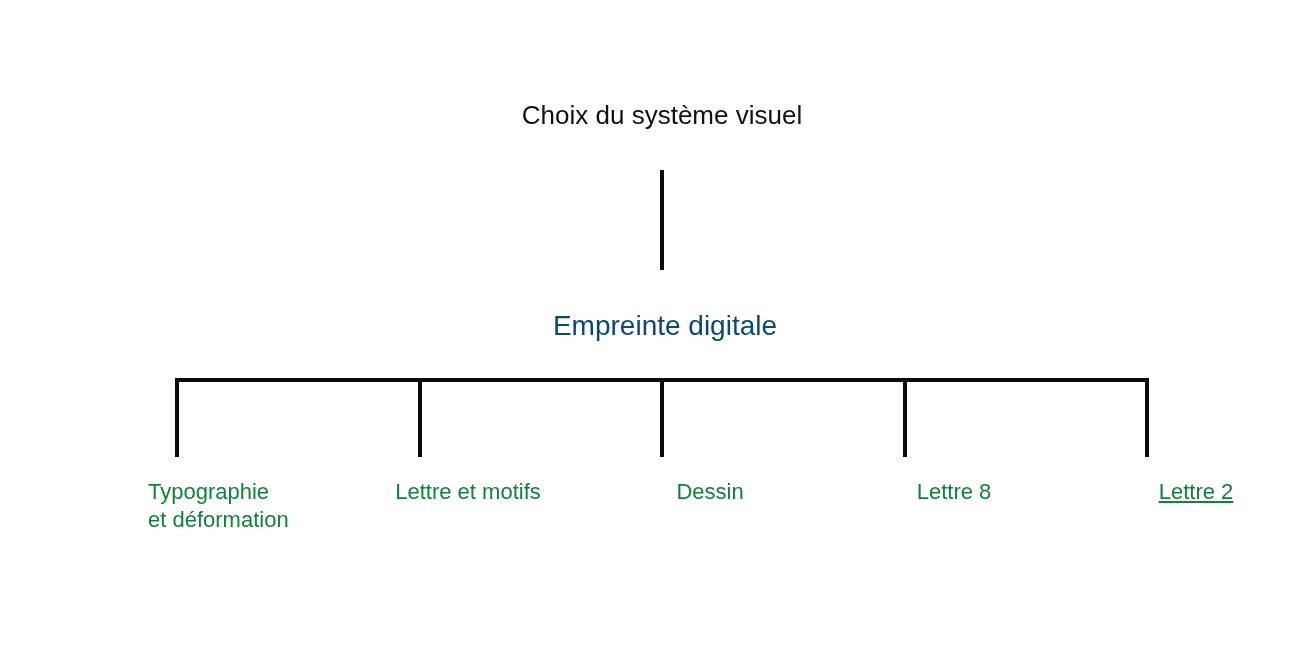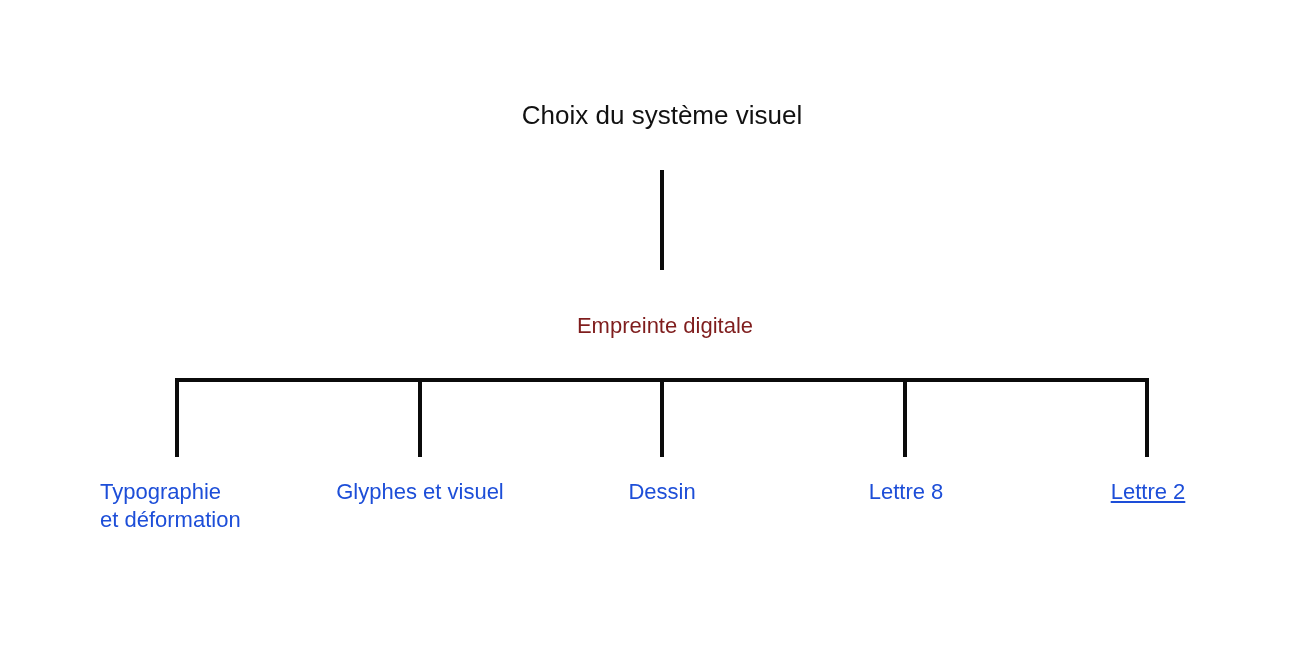--- a/index.html
+++ b/index.html
@@ -34,24 +34,24 @@
     left: 660px;
     top: 170px;
     width: 4px;
     height: 100px;
   }
   .node-root-label {
     position: absolute;
     top: 313px;
     left: 665px;
     transform: translateX(-50%);
-    font-size: 22px;
+    font-size: 28px;
     line-height: 26px;
     white-space: nowrap;
-    color: #7f1d1d;
+    color: #0c4a6e;
   }
   .h-bar {
     left: 175px;
     top: 378px;
     width: 974px;
     height: 4px;
   }
   .v-branch {
     top: 378px;
     width: 4px;
@@ -61,21 +61,22 @@
   .v-branch.b2 { left: 418px; }
   .v-branch.b3 { left: 660px; }
   .v-branch.b4 { left: 903px; }
   .v-branch.b5 { left: 1145px; }
   .leaf-label {
     position: absolute;
     top: 478px;
     font-size: 22px;
     line-height: 28px;
     white-space: pre-line;
-    color: #1d4ed8;
+    color: #15803d;
+    margin-left: 48px;
   }
   .leaf-label.centered {
     transform: translateX(-50%);
     text-align: center;
     white-space: nowrap;
   }
   .leaf-label.l1 { left: 100px; text-align: left; }
   .leaf-label.l2 { left: 420px; }
   .leaf-label.l3 { left: 662px; text-align: right; }
   .leaf-label.l4 { left: 906px; }
@@ -96,21 +97,21 @@
 
   <div class="line v-branch b1"></div>
   <div class="line v-branch b2"></div>
   <div class="line v-branch b3"></div>
   <div class="line v-branch b4"></div>
   <div class="line v-branch b5"></div>
 
   <div class="leaf-label l1">Typographie
 et déformation</div>
 
-  <div class="leaf-label centered l2">Glyphes et visuel</div>
+  <div class="leaf-label centered l2">Lettre et motifs</div>
 
   <div class="leaf-label centered l3">Dessin</div>
 
   <div class="leaf-label centered l4">Lettre 8</div>
 
   <div class="leaf-label centered l5">Lettre 2</div>
 
 </div>
 
 </body></html>

